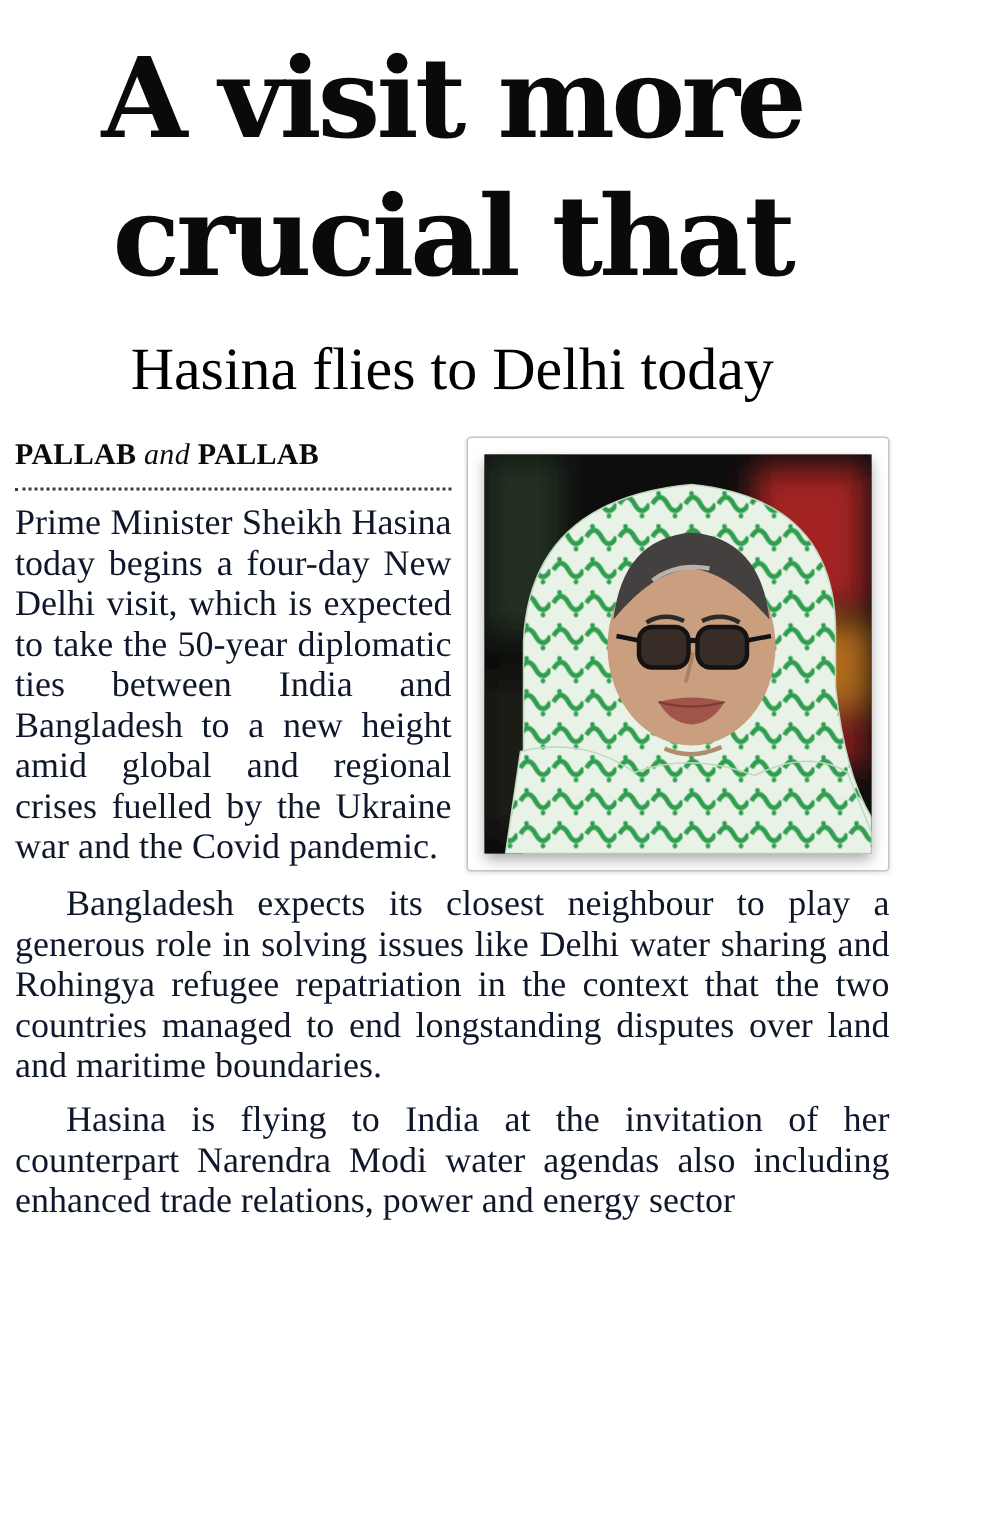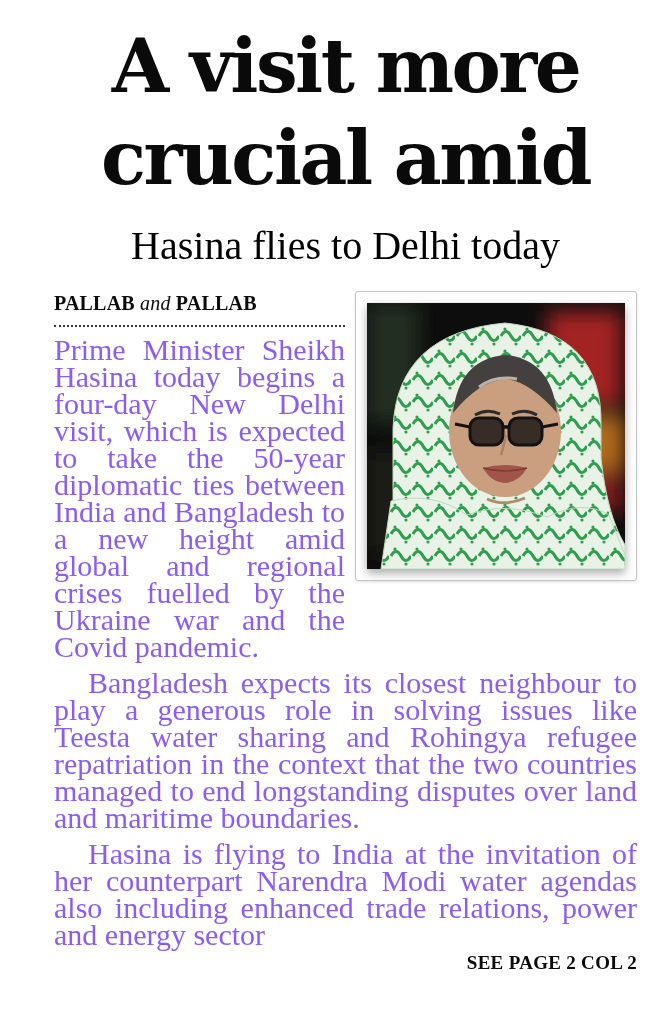--- a/index.html
+++ b/index.html
@@ -5,21 +5,20 @@
   html, body { margin: 0; padding: 0; background: #ffffff; }
   .page {
     width: 603px;
     height: 1009px;
     box-sizing: border-box;
     padding: 8px 10px 6px;
     background: #ffffff;
     color: #0b0b0b;
     font-family: "Liberation Serif", serif;
     overflow: hidden;
-    margin-left: 44px;
   }
   .headline {
     text-align: center;
     font-family: "DejaVu Serif", serif;
     font-weight: bold;
     font-size: 74px;
     line-height: 92px;
     letter-spacing: -2.5px;
     margin: 12px 0 0;
     color: #0a0a0a;
@@ -49,25 +48,25 @@
     font-weight: normal;
     font-style: italic;
   }
   .dotted-rule {
     border: none;
     border-bottom: 2px dotted #3a3a3a;
     height: 2px;
     margin: 7px 0 9px;
   }
   .body-text {
-    font-size: 30px;
+    font-size: 24px;
     line-height: 27px;
     text-align: justify;
     margin: 0;
-    color: #8b5cf6;
+    color: #0f172a;
   }
   .indent { text-indent: 34px; }
   .full-width { margin-top: 9px; }
   .photo-frame {
     flex: none;
     box-sizing: border-box;
     width: 282px;
     border: 1px solid #c6c6c6;
     border-radius: 3px;
     background: #ffffff;
@@ -89,21 +88,21 @@
     letter-spacing: 0.3px;
   }
 </style>
 </head>
 <body>
 
 <div class="page">
 
   <h1 class="headline">
     <span>A visit more</span>
-    <span>crucial amid</span>
+    <span>crucial that</span>
   </h1>
 
   <h2 class="subheadline">Hasina flies to Delhi today</h2>
 
   <div class="two-col">
     <div class="left-col">
       <div class="byline">
         <div>
           <span>PALLAB</span>
           <span class="conj">and</span>
@@ -160,18 +159,17 @@
         <path d="M116,165 Q138,159 160,165 Q152,179 138,180 Q124,179 116,165 Z" fill="#a1544a"></path>
         <path d="M116,165 Q138,171 160,165" stroke="#7c3a33" stroke-width="1.5" fill="none"></path>
 
         <path d="M120,196 Q138,204 158,195" stroke="#b28a6c" stroke-width="3" fill="none"></path>
 
         <path d="M 14,266 L 24,198 Q 66,188 100,212 Q 138,198 180,214 Q 216,196 242,212 L 258,252 L 258,266 Z" fill="url(#scarfpat)" stroke="#bfd8bd" stroke-width="1"></path>
       </svg>
     </div>
   </div>
 
-  <p class="body-text indent full-width">Bangladesh expects its closest neighbour to play a generous role in solving issues like Teesta water sharing and Rohingya refugee repatriation in the context that the two countries managed to end longstanding disputes over land and maritime boundaries.</p>
+  <p class="body-text indent full-width">Bangladesh expects its closest neighbour to play a generous role in solving issues like Delhi water sharing and Rohingya refugee repatriation in the context that the two countries managed to end longstanding disputes over land and maritime boundaries.</p>
   <p class="body-text indent full-width">Hasina is flying to India at the invitation of her counterpart Narendra Modi water agendas also including enhanced trade relations, power and energy sector</p>
 
-  <div class="jumpline">SEE PAGE 2 COL 2</div>
 
 </div>
 
 </body></html>

